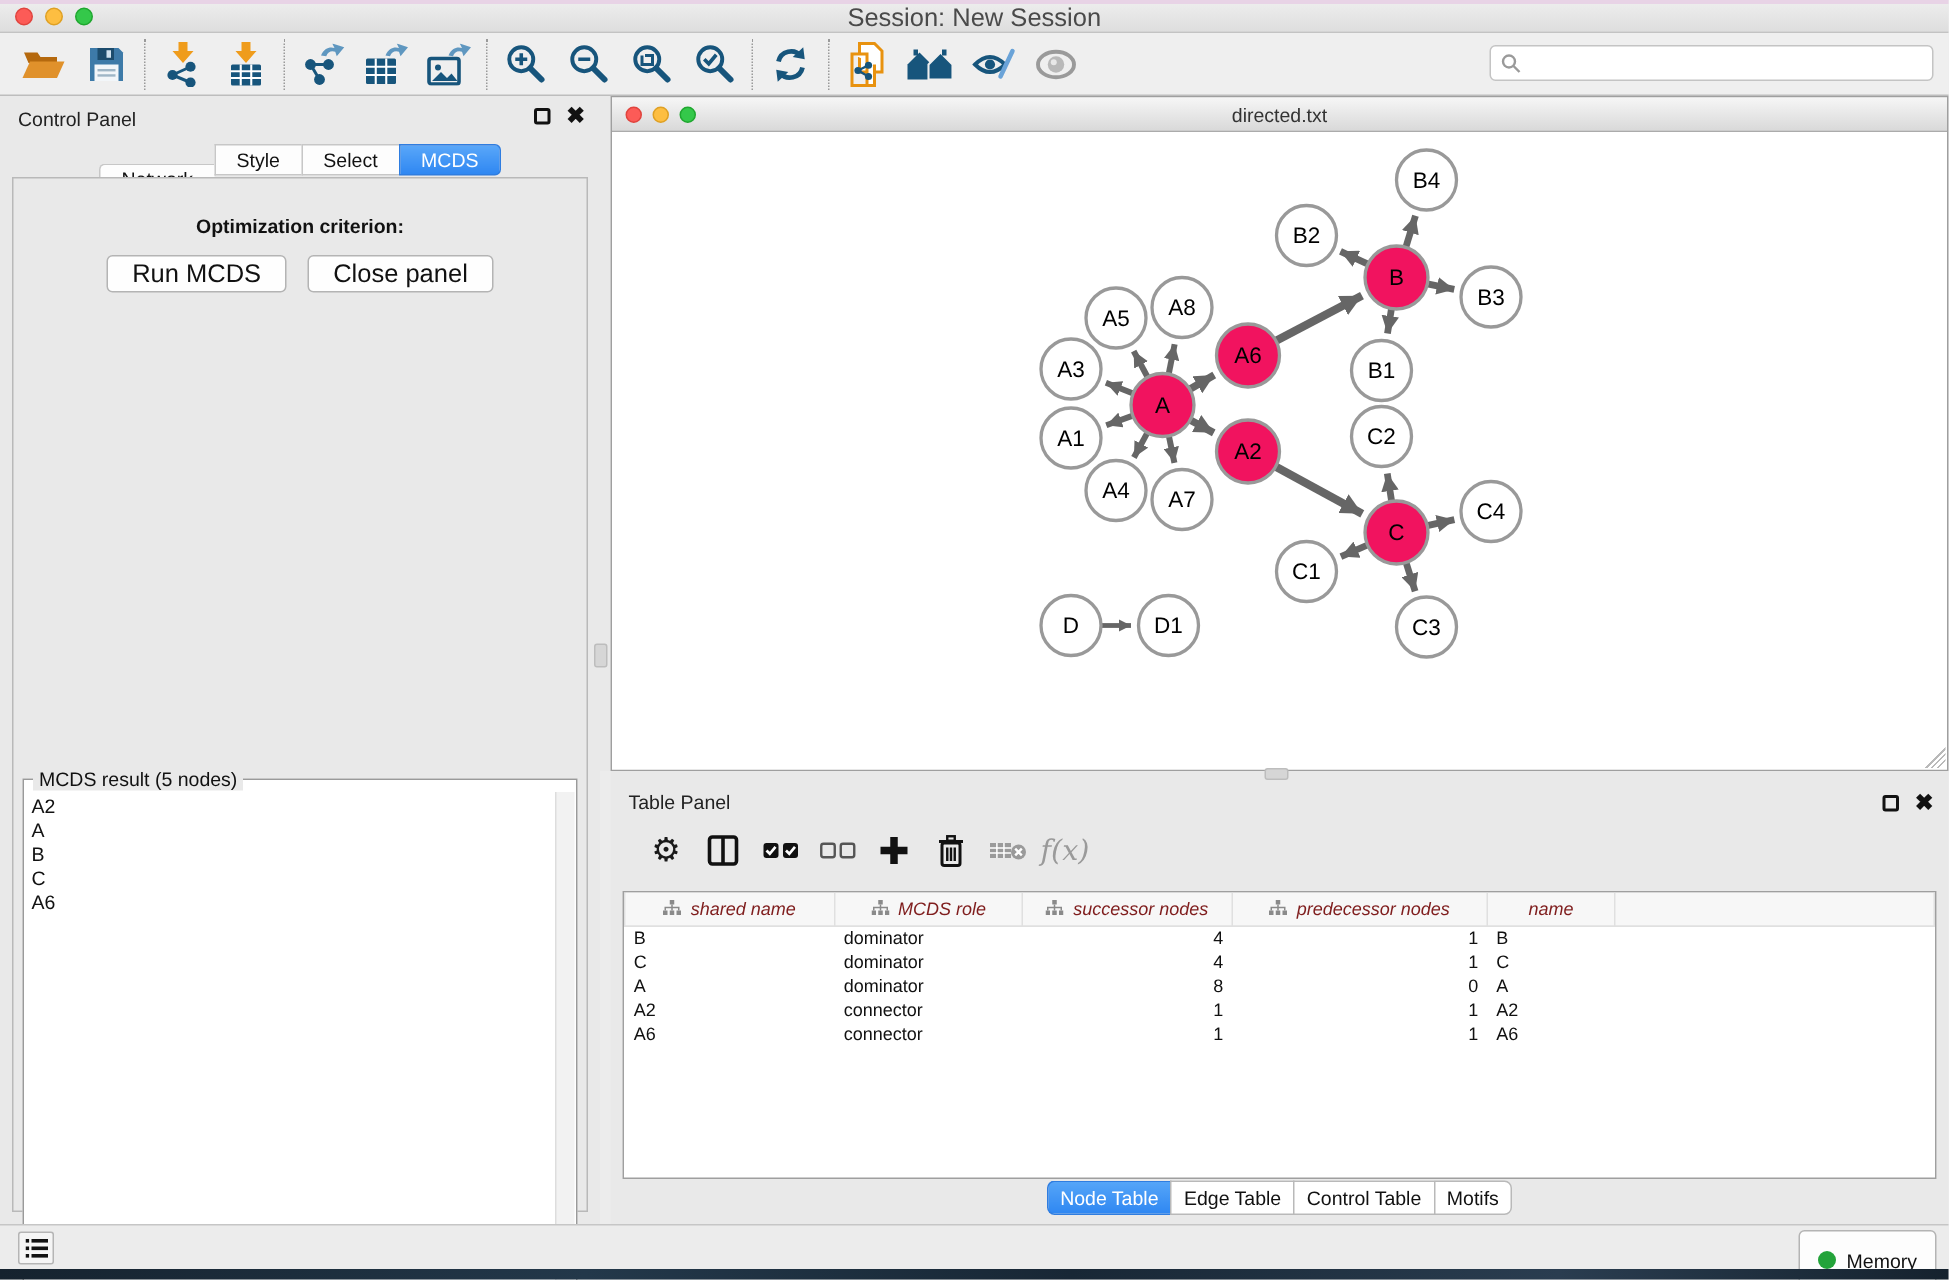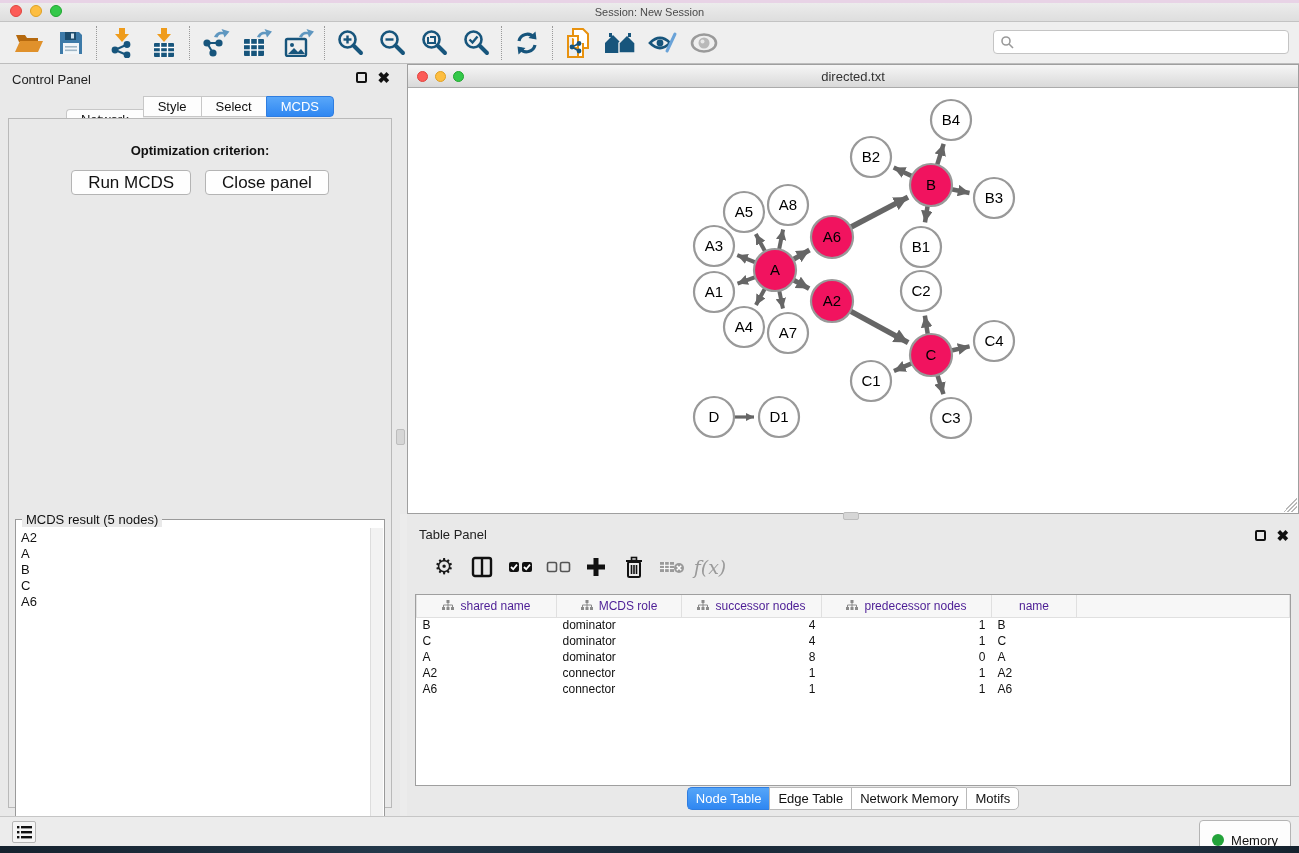--- a/index.html
+++ b/index.html
@@ -3,21 +3,21 @@
 <meta charset="utf-8">
 <style>
   * { margin:0; padding:0; box-sizing:border-box; }
   html,body { width:1299px; height:853px; overflow:hidden;
     font-family:"Liberation Sans", sans-serif; background:#ececec; }
 
   
   .titlebar { position:absolute; left:0; top:0; width:1299px; height:22px;
     background:linear-gradient(#e8d3e6 0 3px, #ececec 3px, #dedede 100%);
     border-bottom:1px solid #c3c3c3; text-align:center; }
-  .titlebar .title { line-height:24px; font-size:11px; color:#4a4a4a; }
+  .titlebar .title { line-height:24px; font-size:17px; color:#4a4a4a; }
   .tl-dots { position:absolute; left:10px; top:5px; display:flex; gap:8px; }
   .tl-dot { width:12px; height:12px; border-radius:50%; }
   .tl-red { background:#fc5b57; border:1px solid #e0443e; }
   .tl-yellow { background:#fdbe41; border:1px solid #dfa023; }
   .tl-green { background:#34c84a; border:1px solid #1fa72f; }
 
   
   .toolbar { position:absolute; left:0; top:22px; width:1299px; height:42px;
     background:#efefef; border-bottom:1px solid #bdbdbd;
     display:flex; align-items:center; padding-left:8px; }
@@ -115,21 +115,21 @@
   .gear-glyph { font-size:22px; color:#1a1a1a; line-height:22px; }
 
   .tp-table-wrap { position:absolute; left:8px; top:72px; width:876px; height:192px;
     background:#fff; border:1px solid #9f9f9f; overflow:hidden; }
   table.datatable { border-collapse:collapse; table-layout:fixed; width:100%;
     font-size:12px; color:#111; }
   table.datatable col.c1 { width:140px; } table.datatable col.c2 { width:125px; }
   table.datatable col.c3 { width:140px; } table.datatable col.c4 { width:170px; }
   table.datatable col.c5 { width:85px; }
   table.datatable th { height:22px; background:#f7f7f7; font-weight:normal;
-    border:1px solid #e0e0e0; border-top:none; font-size:12px; color:#4c1d95; }
+    border:1px solid #e0e0e0; border-top:none; font-size:12px; color:#7f1d1d;font-style:italic; }
   table.datatable th .hcell { display:flex; align-items:center;
     justify-content:center; gap:6px; }
   table.datatable td { height:16px; padding:0 6px; white-space:nowrap;
     overflow:hidden; }
   td.num { text-align:right; }
 
   .tp-tabs { position:absolute; left:0; bottom:6px; width:100%; display:flex;
     justify-content:center; }
   .tp-tab { height:23px; padding:0 8px; background:#fff; border:1px solid #b9b9b9;
     border-right:none; font-size:13px; line-height:22px; color:#111; }
@@ -616,21 +616,21 @@
           <td>A6</td>
             <td></td>
         </tr>
       </tbody>
     </table>
   </div>
 
   <div class="tp-tabs">
     <div class="tp-tab active">Node Table</div>
     <div class="tp-tab">Edge Table</div>
-    <div class="tp-tab">Network Memory</div>
+    <div class="tp-tab">Control Table</div>
     <div class="tp-tab">Motifs</div>
   </div>
 </div>
 
 <div class="statusbar">
   <div class="sb-listbtn">
     <svg width="15" height="13" viewBox="0 0 15 13">
       <g fill="#111">
         <rect x="0" y="0" width="2.4" height="2.4"></rect>
           <rect x="4" y="0" width="11" height="2.4"></rect>

